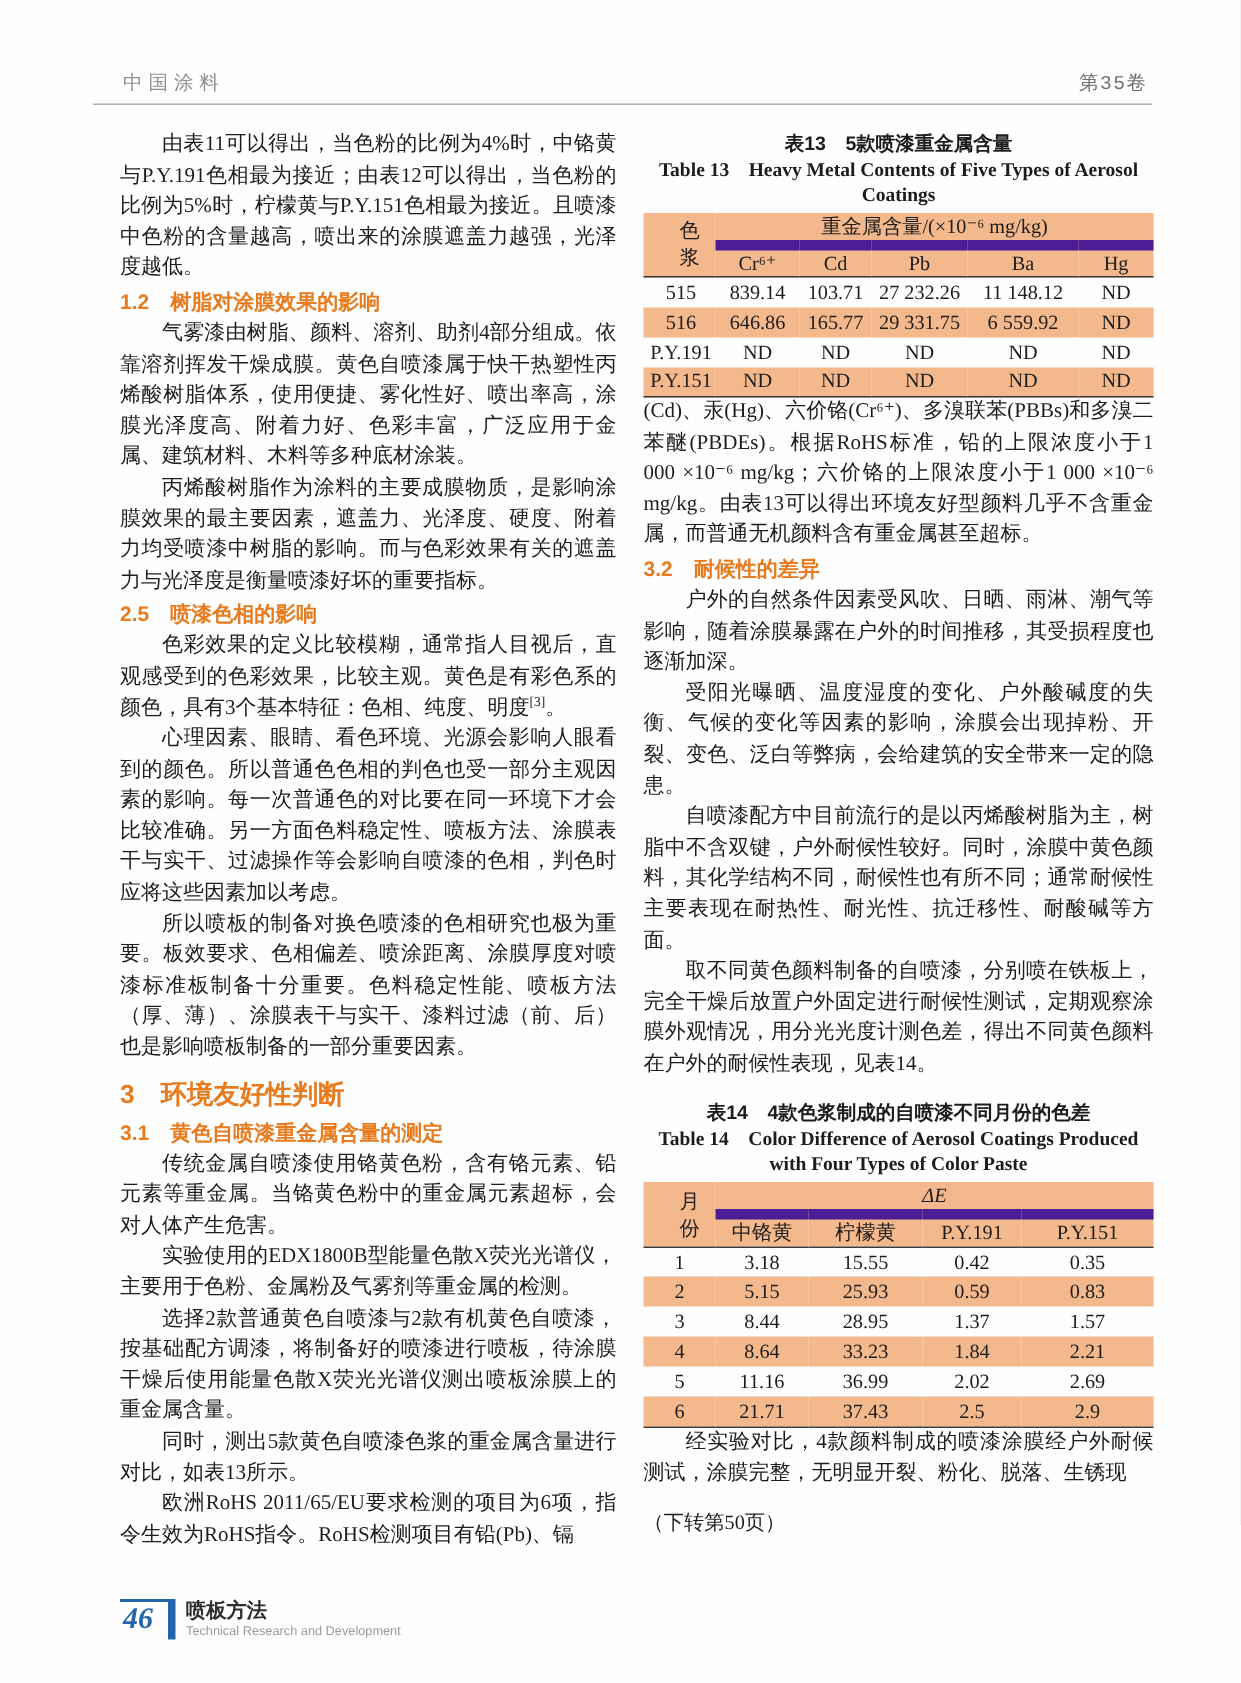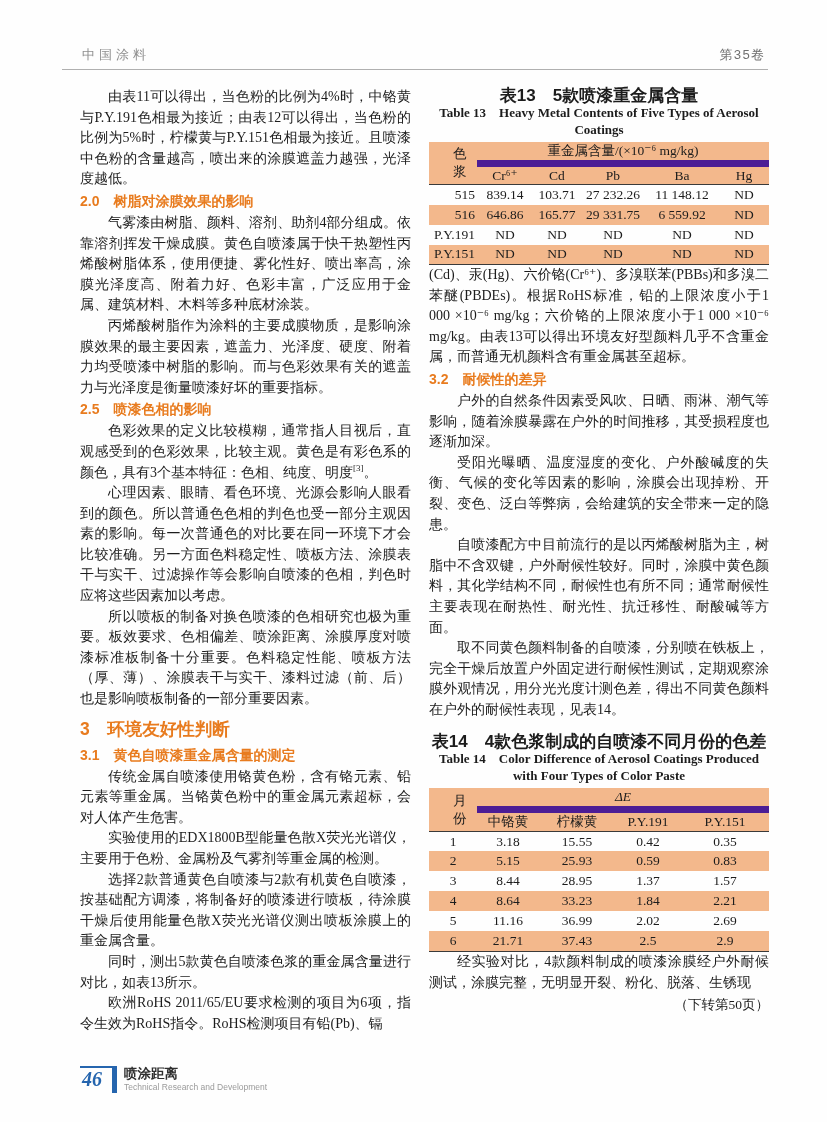--- a/index.html
+++ b/index.html
@@ -33,43 +33,43 @@
   }
   .section-heading {
     font-family:"Liberation Sans","DejaVu Sans",sans-serif;
     color:#e87b1e; font-weight:bold; font-size:17.5px; line-height:24px; margin:7px 0 4px 0;
   }
 
   
   .tbl-block { width:100%; }
   .tbl-title-zh {
     font-family:"Liberation Sans","DejaVu Sans",sans-serif;
-    text-align:center; font-weight:bold; font-size:17px; line-height:17px;
+    text-align:center; font-weight:bold; font-size:13px; line-height:17px;
   }
   .tbl-title-en {
     text-align:center; font-weight:bold; font-size:13px; line-height:17px;
     font-family:"Liberation Serif",serif;
   }
   table.dtable { width:100%; border-collapse:collapse; margin-top:4px;
     font-size:13.5px; border-bottom:1.5px solid #3a3a3a; }
   table.dtable th, table.dtable td { font-weight:normal; text-align:center; padding:0 2px; }
   table.dtable thead th { background:#f3b88c; height:21px; }
   table.dtable thead tr:last-child th { border-bottom:1.5px solid #3a3a3a; }
   table.dtable th.stub { text-align:left; padding-left:24px; border-bottom:1.5px solid #3a3a3a; }
   table.dtable th.span-h { border-bottom:7px solid #4c1d95; }
   table.dtable td { height:20px; }
   table.dtable tbody tr:nth-child(even) td { background:#f3b88c; }
-  .t13 td.rowlabel { text-align:right; padding-left:4px; }
+  .t13 td.rowlabel { text-align:center; padding-left:4px; }
   .t14 td.rowlabel { text-align:center; }
   .delta-e { font-style:italic; font-family:"Liberation Serif",serif; }
 
   .spacer-t14 { height:13px; }
   .after-table { margin-top:12px; }
   .closing-para { margin-top:24px; }
-  .continuation { text-align:right; font-size:13.5px; line-height:21px; margin-top:1px; }
+  .continuation { font-size:13.5px; line-height:21px; margin-top:11px; }
 
   
   .footer { position:absolute; left:80px; top:1066px; display:flex; align-items:flex-start; }
   .page-number {
     border-top:2px solid #2565ae; color:#2565ae; font-style:italic; font-weight:bold;
     font-size:20px; padding:2px 10px 0 2px; line-height:18px;
     font-family:"Liberation Serif",serif;
   }
   .footer-bar { width:5px; height:27px; background:#2565ae; }
   .footer-text { margin-left:7px; display:flex; flex-direction:column; }
@@ -88,21 +88,21 @@
 <div class="page">
 
   <div class="running-head">
     <span class="journal-name">中国涂料</span>
     <span class="volume-label">第35卷</span>
   </div>
   <div class="head-rule"></div>
 
   <div class="col col-left">
     <p class="body indent">由表11可以得出，当色粉的比例为4%时，中铬黄与P.Y.191色相最为接近；由表12可以得出，当色粉的比例为5%时，柠檬黄与P.Y.151色相最为接近。且喷漆中色粉的含量越高，喷出来的涂膜遮盖力越强，光泽度越低。</p>
-    <div class="sub-heading">2.0　树脂对涂膜效果的影响</div>
+    <div class="sub-heading">1.2　树脂对涂膜效果的影响</div>
     <p class="body indent">气雾漆由树脂、颜料、溶剂、助剂4部分组成。依靠溶剂挥发干燥成膜。黄色自喷漆属于快干热塑性丙烯酸树脂体系，使用便捷、雾化性好、喷出率高，涂膜光泽度高、附着力好、色彩丰富，广泛应用于金属、建筑材料、木料等多种底材涂装。</p>
     <p class="body indent">丙烯酸树脂作为涂料的主要成膜物质，是影响涂膜效果的最主要因素，遮盖力、光泽度、硬度、附着力均受喷漆中树脂的影响。而与色彩效果有关的遮盖力与光泽度是衡量喷漆好坏的重要指标。</p>
     <div class="sub-heading">2.5　喷漆色相的影响</div>
     <p class="body indent"><span>色彩效果的定义比较模糊，通常指人目视后，直观感受到的色彩效果，比较主观。黄色是有彩色系的颜色，具有3个基本特征：色相、纯度、明度</span><sup class="ref">[3]</sup><span>。</span></p>
     <p class="body indent">心理因素、眼睛、看色环境、光源会影响人眼看到的颜色。所以普通色色相的判色也受一部分主观因素的影响。每一次普通色的对比要在同一环境下才会比较准确。另一方面色料稳定性、喷板方法、涂膜表干与实干、过滤操作等会影响自喷漆的色相，判色时应将这些因素加以考虑。</p>
     <p class="body indent">所以喷板的制备对换色喷漆的色相研究也极为重要。板效要求、色相偏差、喷涂距离、涂膜厚度对喷漆标准板制备十分重要。色料稳定性能、喷板方法（厚、薄）、涂膜表干与实干、漆料过滤（前、后）也是影响喷板制备的一部分重要因素。</p>
     <div class="section-heading">3　环境友好性判断</div>
     <div class="sub-heading">3.1　黄色自喷漆重金属含量的测定</div>
     <p class="body indent">传统金属自喷漆使用铬黄色粉，含有铬元素、铅元素等重金属。当铬黄色粉中的重金属元素超标，会对人体产生危害。</p>
     <p class="body indent">实验使用的EDX1800B型能量色散X荧光光谱仪，主要用于色粉、金属粉及气雾剂等重金属的检测。</p>
@@ -257,18 +257,18 @@
     </div>
 
     <p class="body indent closing-para">经实验对比，4款颜料制成的喷漆涂膜经户外耐候测试，涂膜完整，无明显开裂、粉化、脱落、生锈现</p>
     <div class="continuation">（下转第50页）</div>
   </div>
 
   <div class="footer">
     <div class="page-number">46</div>
     <div class="footer-bar"></div>
     <div class="footer-text">
-      <span class="footer-section-zh">喷涂距离</span>
+      <span class="footer-section-zh">喷板方法</span>
       <span class="footer-section-en">Technical Research and Development</span>
     </div>
   </div>
 
 </div>
 
 </body></html>

